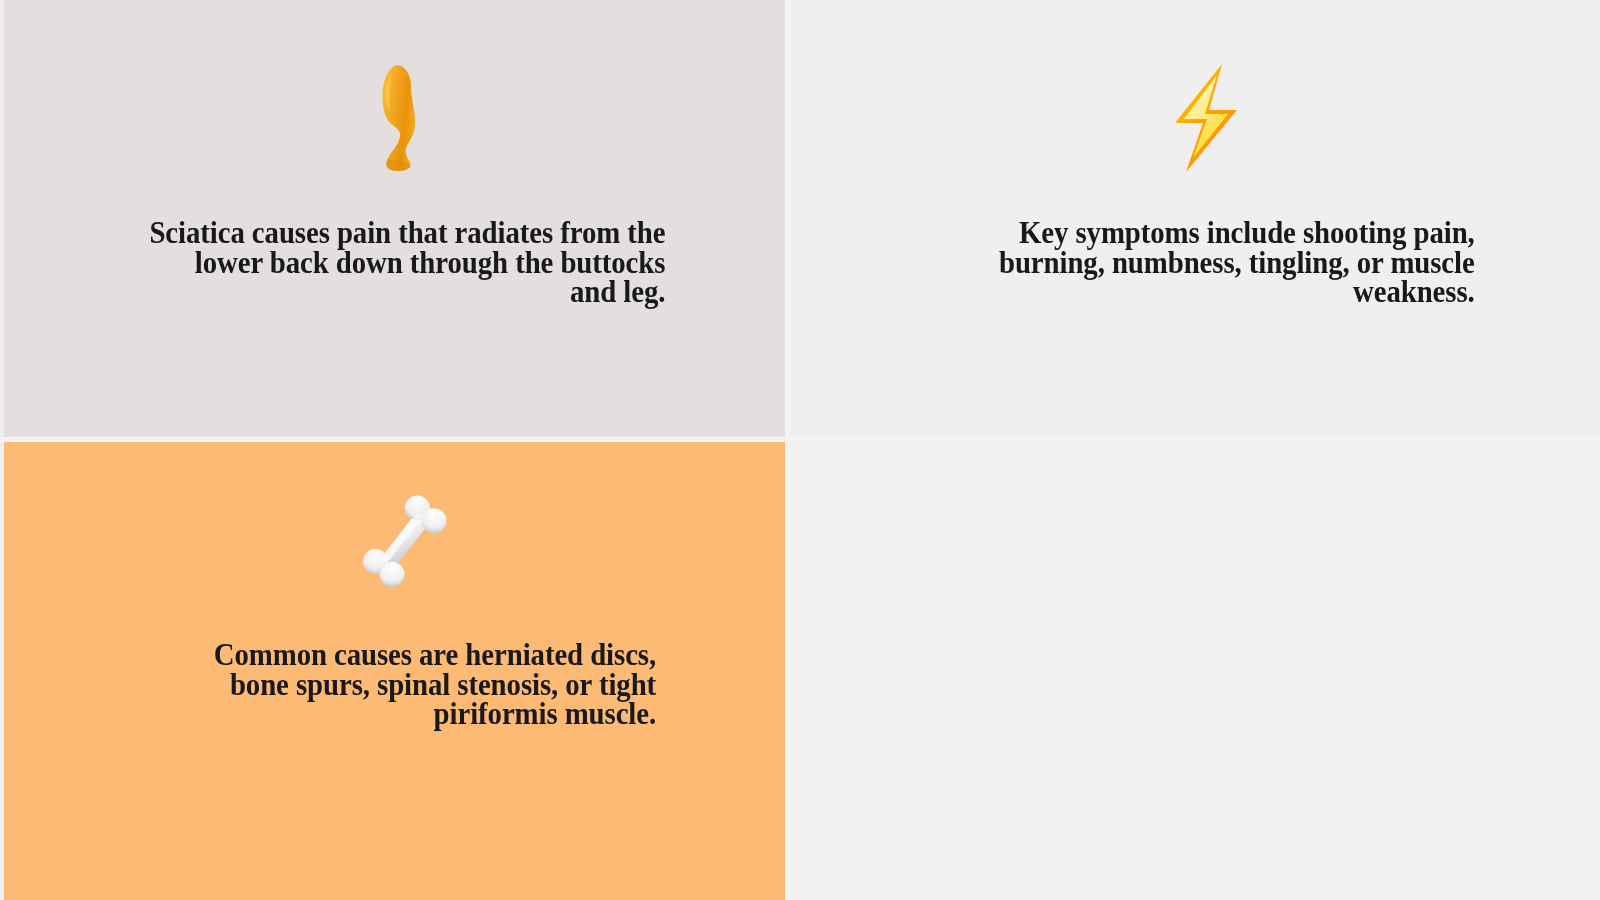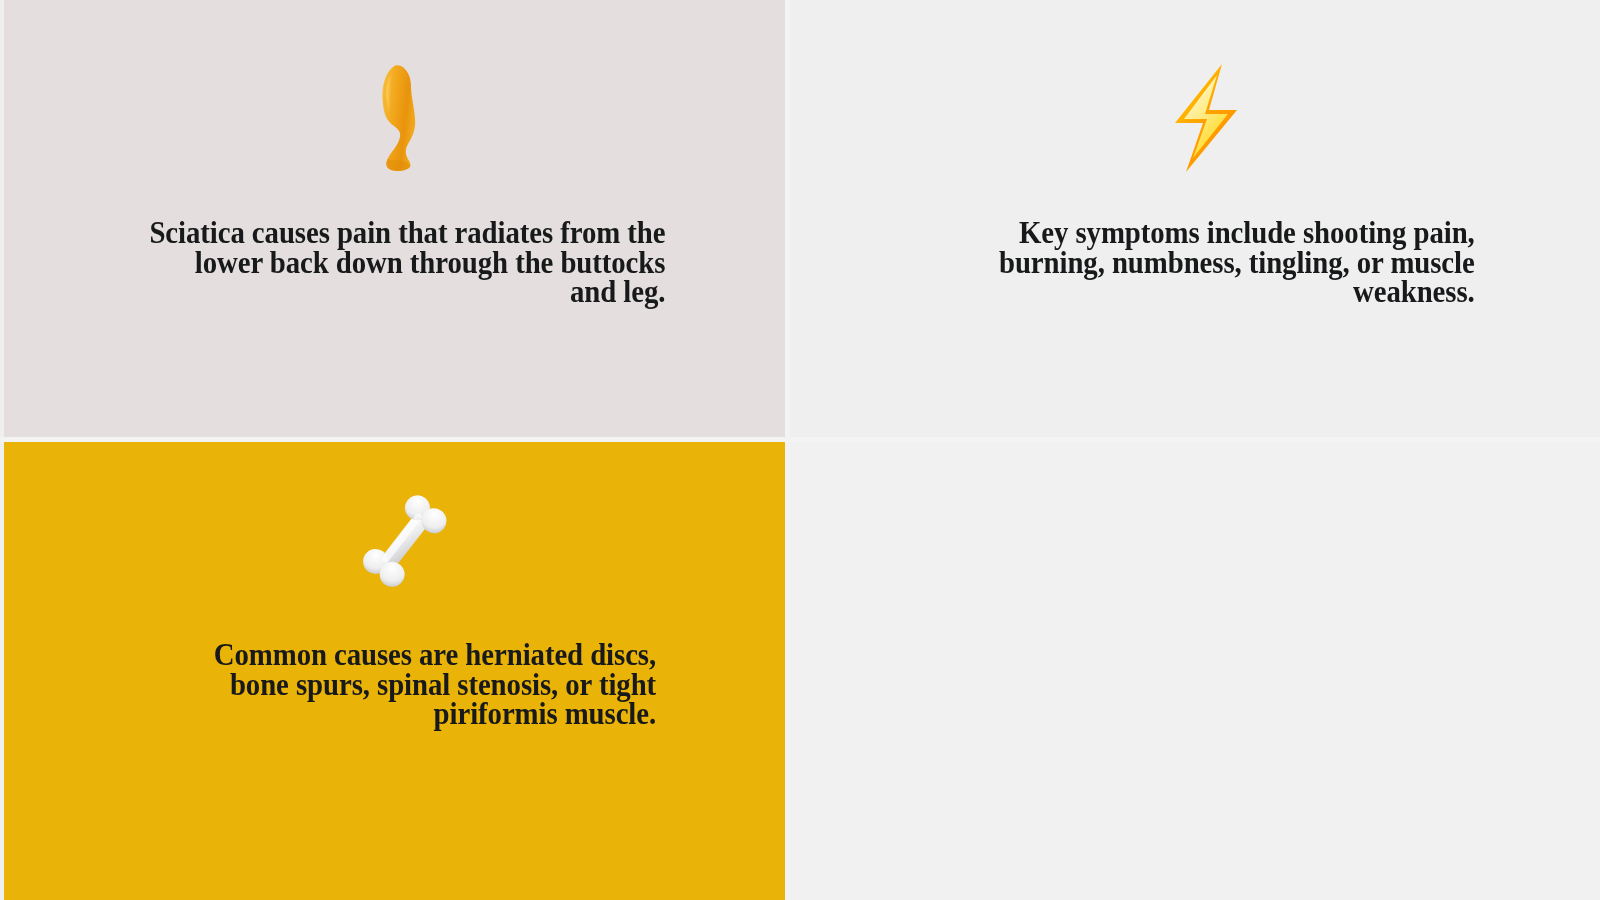--- a/index.html
+++ b/index.html
@@ -28,21 +28,21 @@
 
   .cell {
     position:relative;
     overflow:hidden;
     display:block;
   }
 
   
   .cell.tl { background:#e4dfde; }
   .cell.tr { background:#efefef; }
-  .cell.bl { background:#eab308; }
+  .cell.bl { background:#fdba74; }
   .cell.br { background:#e4dfde; }
 
   
   .sep-v {
     position:absolute;
     left:785px; top:0;
     width:5px; height:900px;
     background:#f4f3f3;
     pointer-events:none;
   }

